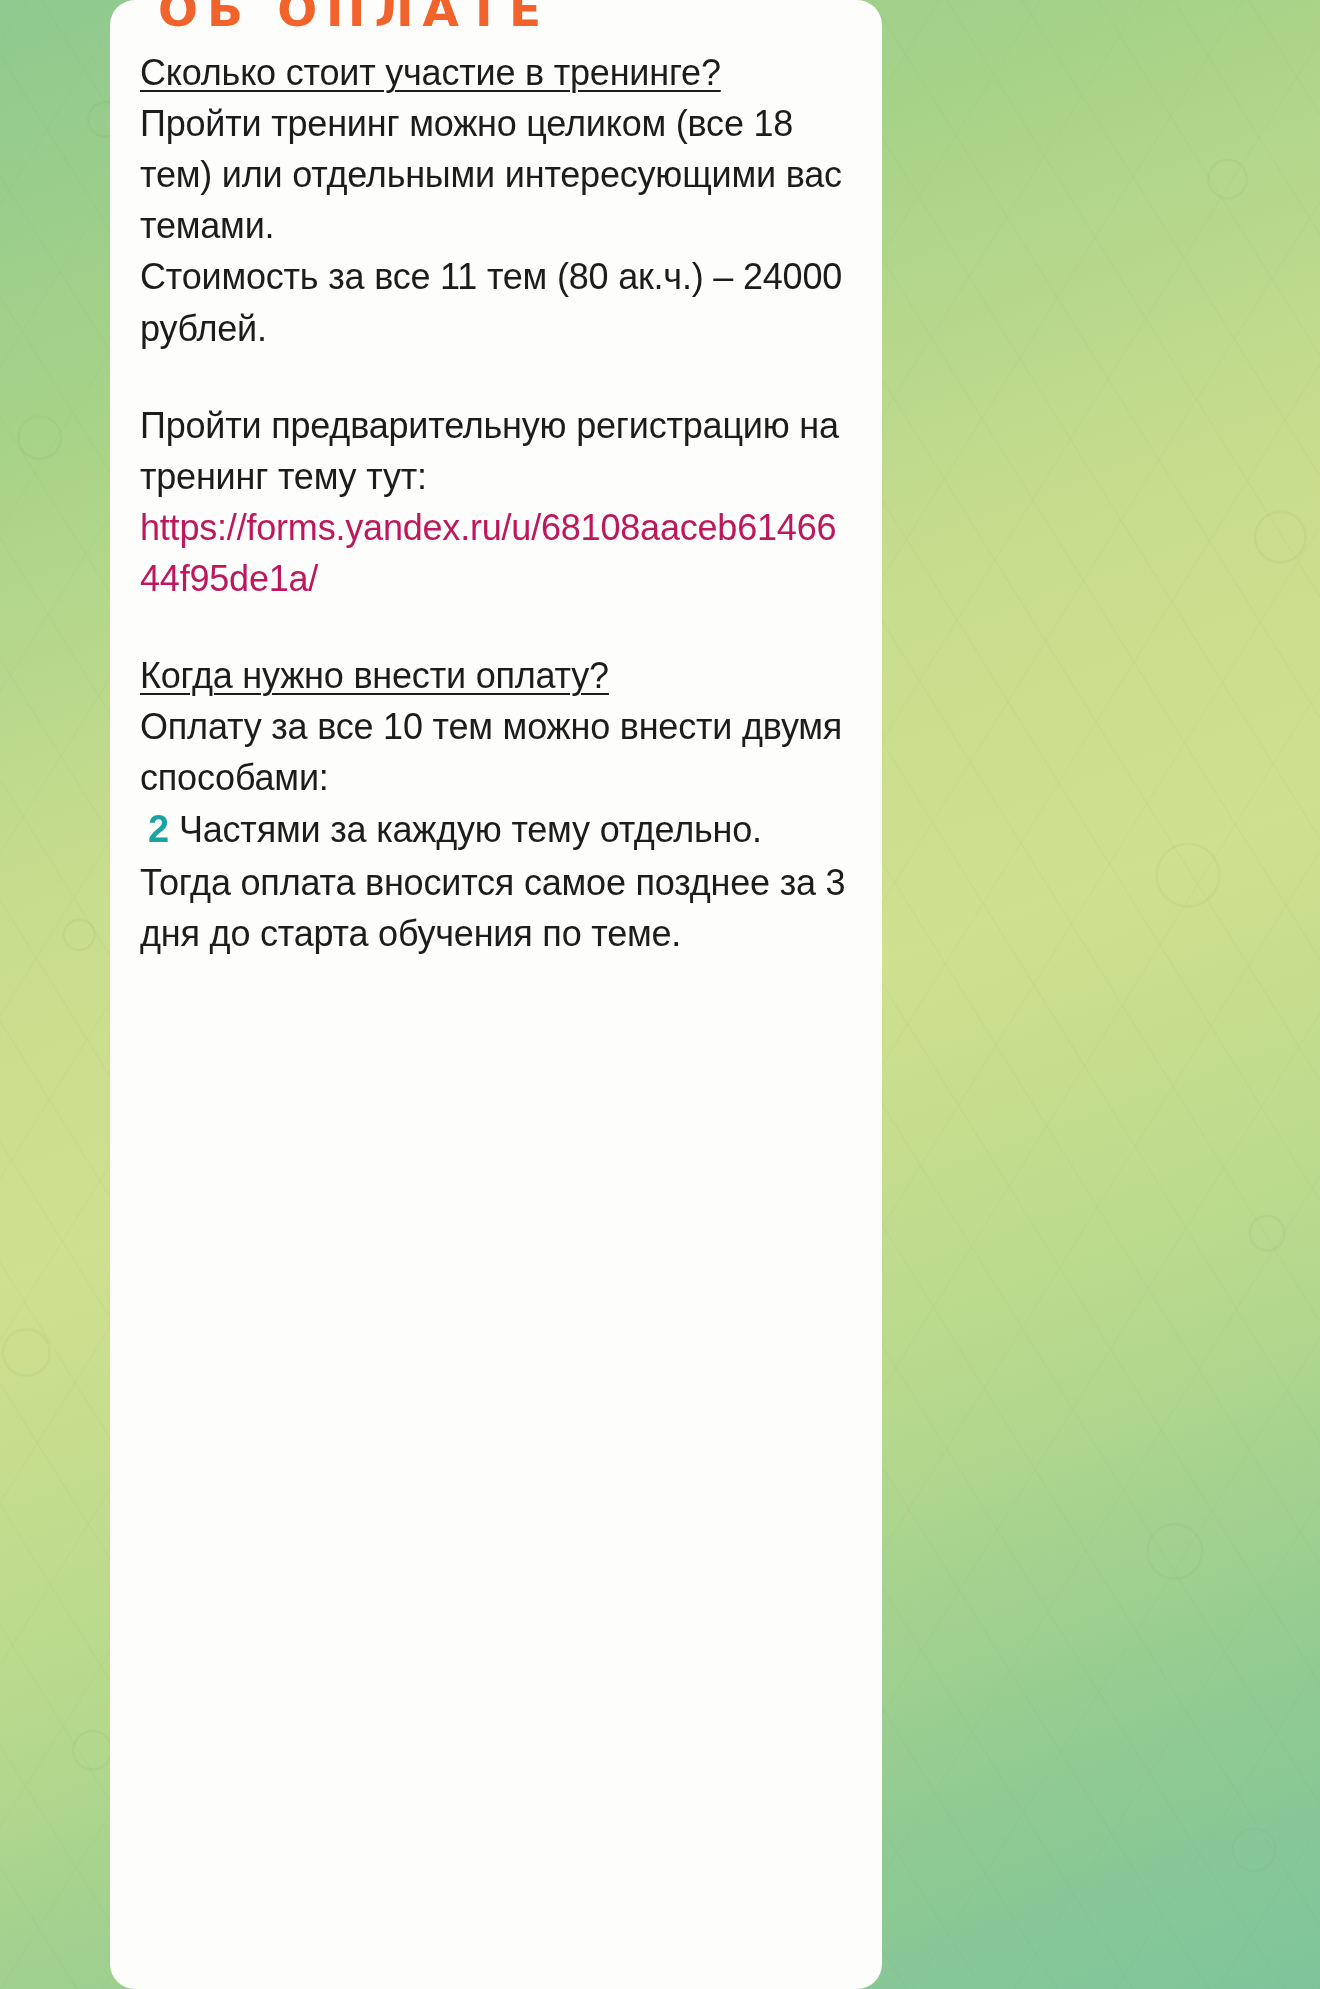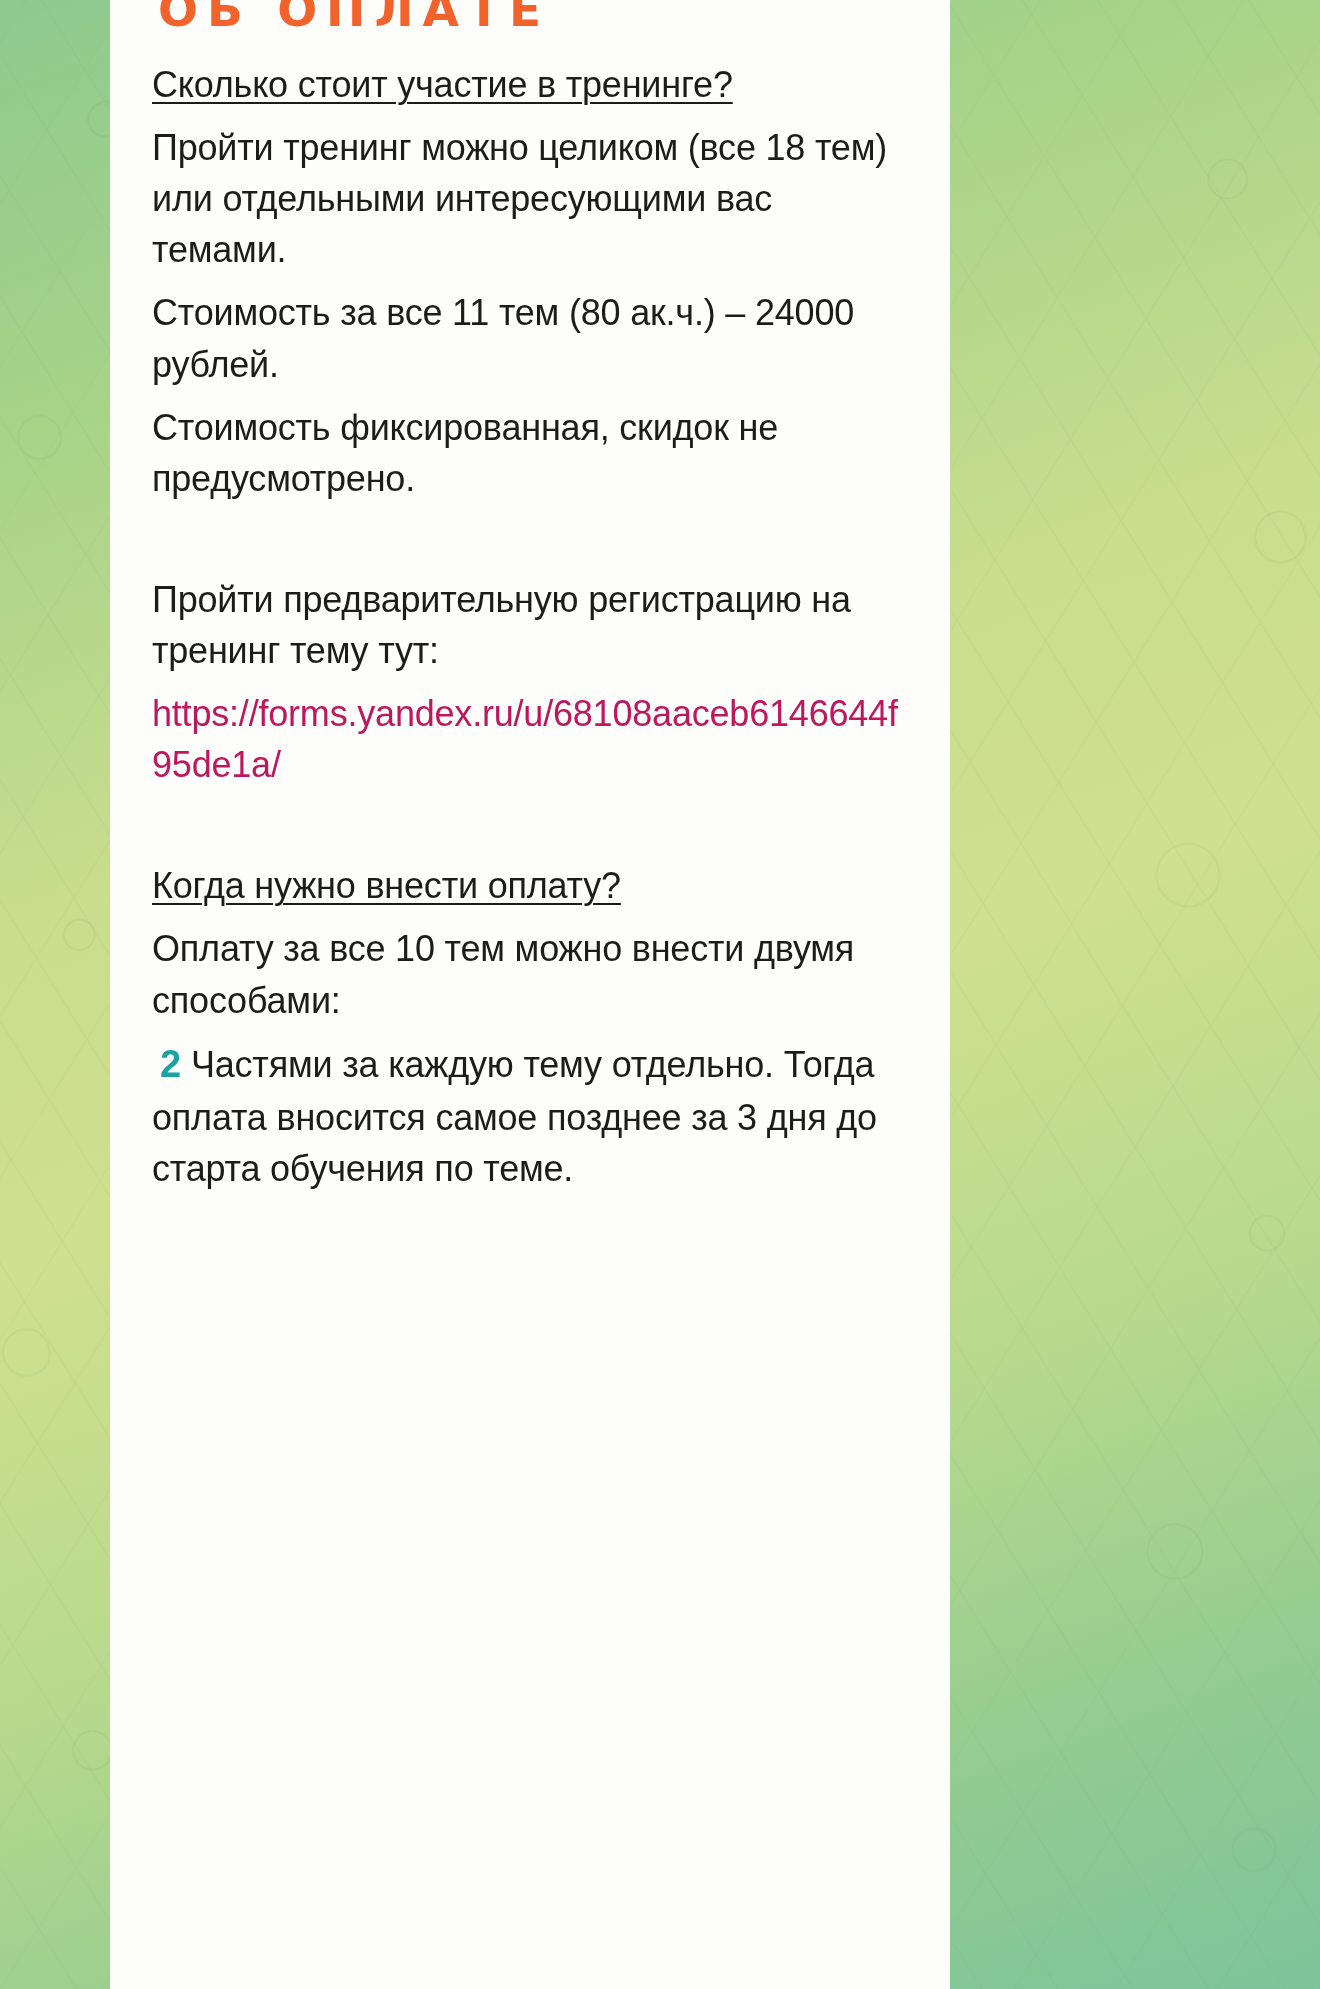--- a/index.html
+++ b/index.html
@@ -52,25 +52,26 @@
       repeating-linear-gradient(-58deg, rgba(120,150,110,0.12) 0 2px, rgba(255,255,255,0) 2px 86px);
     mask-image: linear-gradient(90deg, rgba(0,0,0,1) 0 9%, rgba(0,0,0,0) 9% 62%, rgba(0,0,0,1) 62% 100%);
     -webkit-mask-image: linear-gradient(90deg, rgba(0,0,0,1) 0 9%, rgba(0,0,0,0) 9% 62%, rgba(0,0,0,1) 62% 100%);
   }
 
   
   .card {
     position: absolute;
     left: 110px;
     top: 0;
-    width: 840px;
+    width: 772px;
     height: 1989px;
     background: #fdfdfc;
     box-shadow: 0 0 0 0 rgba(0,0,0,0);
     overflow: hidden;
+    border-radius: 25px;
   }
 
   .inner {
     padding: 0 28px 0 28px;
   }
 
   
   .heading {
     font-family: "DejaVu Sans", sans-serif;
     color: #f2622b;
@@ -95,21 +96,21 @@
     padding: 0 2px 0 2px;
   }
 
   .q {
     text-decoration: underline;
     text-underline-offset: 5px;
     text-decoration-thickness: 2px;
   }
 
   p {
-    margin: 12px;
+    margin: 0;
   }
 
   .gap {
     height: 46px;
   }
 
   .link {
     color: #be185d;
     word-break: break-all;
     cursor: pointer;
@@ -137,21 +138,20 @@
     <div class="inner">
 
       <h1 class="heading">ОБ ОПЛАТЕ</h1>
 
       <div class="body-text">
 
         <div class="block">
           <p class="q">Сколько стоит участие в тренинге?</p>
           <p>Пройти тренинг можно целиком (все 18 тем) или отдельными интересующими вас темами.</p>
           <p>Стоимость за все 11 тем (80 ак.ч.) – 24000 рублей.</p>
-          <p>Стоимость фиксированная, скидок не предусмотрено.</p>
         </div>
 
         <div class="gap"></div>
 
         <div class="block">
           <p>Пройти предварительную регистрацию на тренинг тему тут:</p>
           <p class="link">https://forms.yandex.ru/u/68108aaceb6146644f95de1a/</p>
         </div>
 
         <div class="gap"></div>

